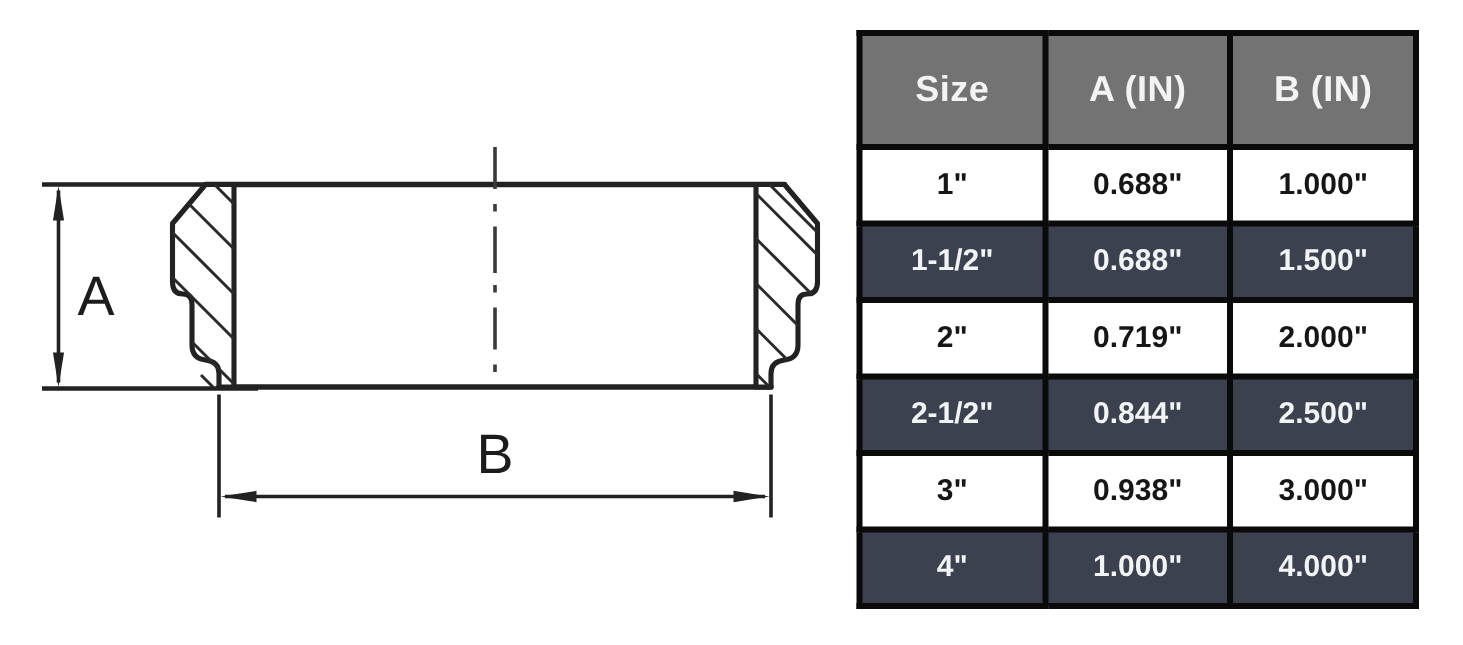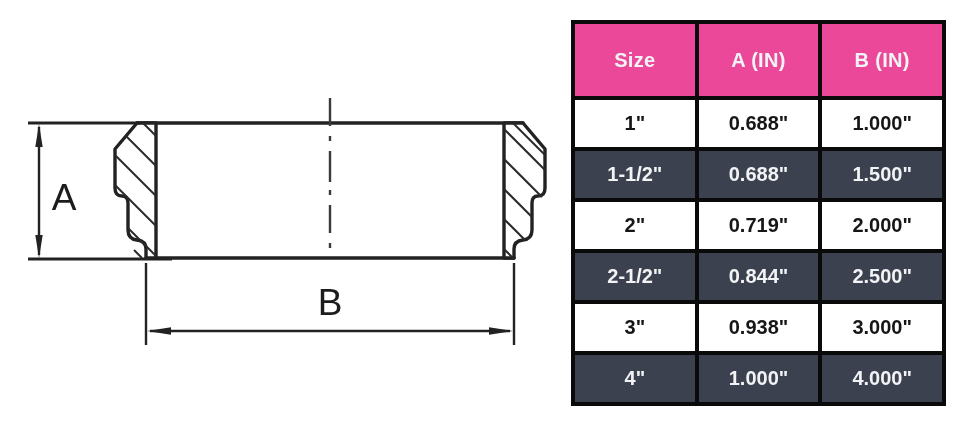--- a/index.html
+++ b/index.html
@@ -32,24 +32,24 @@
   }
   table.spec-table th,
   table.spec-table td {
     border: 4px solid #0a0a0a;
     text-align: center;
     vertical-align: middle;
     font-weight: 700;
     padding: 0;
   }
   table.spec-table thead th {
-    background: #ec4899;
+    background: #737373;
     color: #f2f3f5;
     height: 72px;
-    font-size: 20px;
+    font-size: 24px;
     letter-spacing: 0.3px;
   }
   table.spec-table tbody td {
     height: 47px;
     font-size: 20px;
   }
   table.spec-table tbody tr:nth-child(odd) td {
     background: #ffffff;
     color: #161616;
   }

